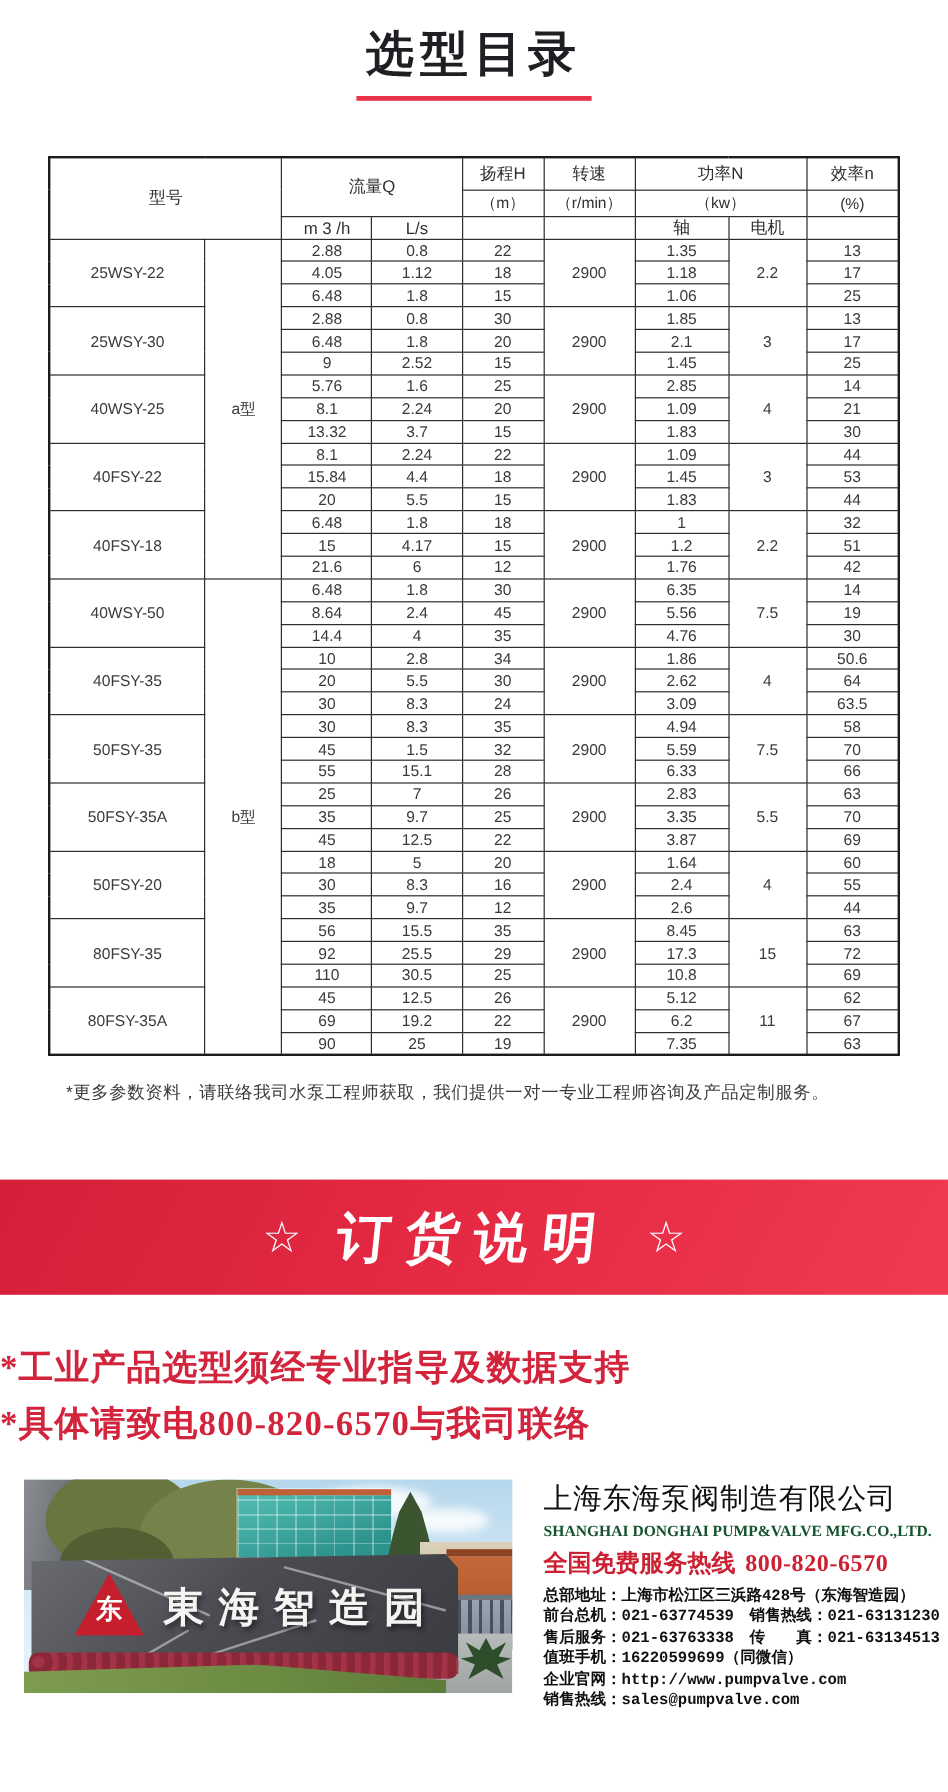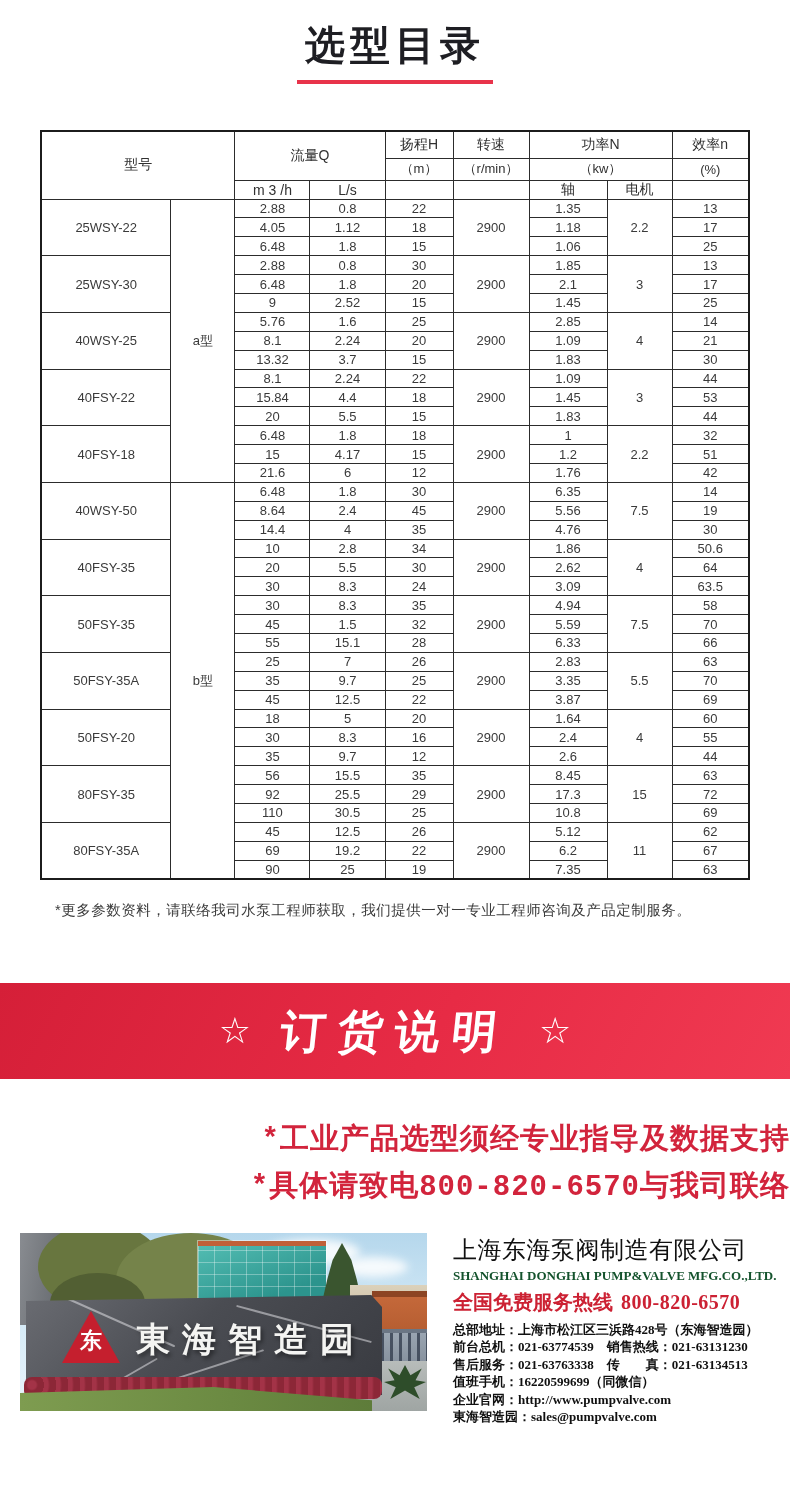--- a/index.html
+++ b/index.html
@@ -28,22 +28,22 @@
 
   
   .banner { margin-top:63px; height:96px;
             background:linear-gradient(118deg,#d51f38 0%,#e72b45 55%,#f03a52 100%);
             display:flex; align-items:center; justify-content:center; gap:30px; }
   .banner .star { color:#ffffff; font-size:36px; line-height:1; }
   .banner .btitle { color:#ffffff; font-size:45px; font-weight:900; letter-spacing:12px;
                     transform:skewX(-6deg); line-height:1; }
 
   
-  .red-notes { margin-top:38px; text-align:right; color:#d2243c;
-               font-family:Liberation Mono, monospace; font-weight:bold;
+  .red-notes { margin-top:38px; text-align:left; color:#d2243c;
+               font-family:Liberation Serif, serif; font-weight:bold;
                font-size:29px; line-height:47px; letter-spacing:1px; }
 
   
   .footer { margin-top:22px; display:flex; padding-left:20px; padding-right:15px; }
 
   
   .photo { position:relative; width:407px; height:178px; flex:none; overflow:hidden;
            background:linear-gradient(#b5d7ec,#d8ecf8 55%,#e9f4fb); }
   .photo > div, .photo i { position:absolute; }
   .ph-cloud { background:#fff; opacity:.85; border-radius:50%; filter:blur(4px); }
@@ -101,21 +101,21 @@
   .contact { margin-left:26px; padding-top:2px; width:322px; }
   .company-cn { font-size:24px; font-weight:400; color:#101010; letter-spacing:0.5px;
                 line-height:30px; white-space:nowrap; }
   .company-en { font-family:"Liberation Serif","DejaVu Serif",serif; font-weight:bold;
                 font-size:13px; margin-top:3px; color:#14532d; white-space:nowrap; }
   .hotline { margin-top:5px; font-family:"Liberation Serif","DejaVu Serif",serif;
              font-weight:bold; font-size:20px; color:#cc2133; white-space:nowrap; }
   .hotline .num { margin-left:8px; letter-spacing:0.5px; }
   .contact-lines { margin-top:5px; font-family:"Liberation Serif","DejaVu Serif",serif;
                    font-weight:bold; font-size:13px; line-height:17.4px; color:#101010; }
-  .contact-lines div { white-space:nowrap; }
+  .contact-lines div { white-space:nowrap;font-family:Liberation Mono, monospace; }
 </style>
 </head>
 <body>
 
 <div class="page">
 
   <div class="title">选型目录</div>
   <div class="title-underline"></div>
 
   <table class="spec">
@@ -497,18 +497,18 @@
       <div class="company-en">SHANGHAI DONGHAI PUMP&amp;VALVE MFG.CO.,LTD.</div>
       <div class="hotline">
         <span>全国免费服务热线</span><span class="num">800-820-6570</span>
       </div>
       <div class="contact-lines">
           <div>总部地址：上海市松江区三浜路428号（东海智造园）</div>
           <div>前台总机：021-63774539　销售热线：021-63131230</div>
           <div>售后服务：021-63763338　传　　真：021-63134513</div>
           <div>值班手机：16220599699（同微信）</div>
           <div>企业官网：http://www.pumpvalve.com</div>
-          <div>東海智造园：sales@pumpvalve.com</div>
+          <div>销售热线：sales@pumpvalve.com</div>
         </div>
     </div>
 
   </div>
 </div>
 
 </body></html>

